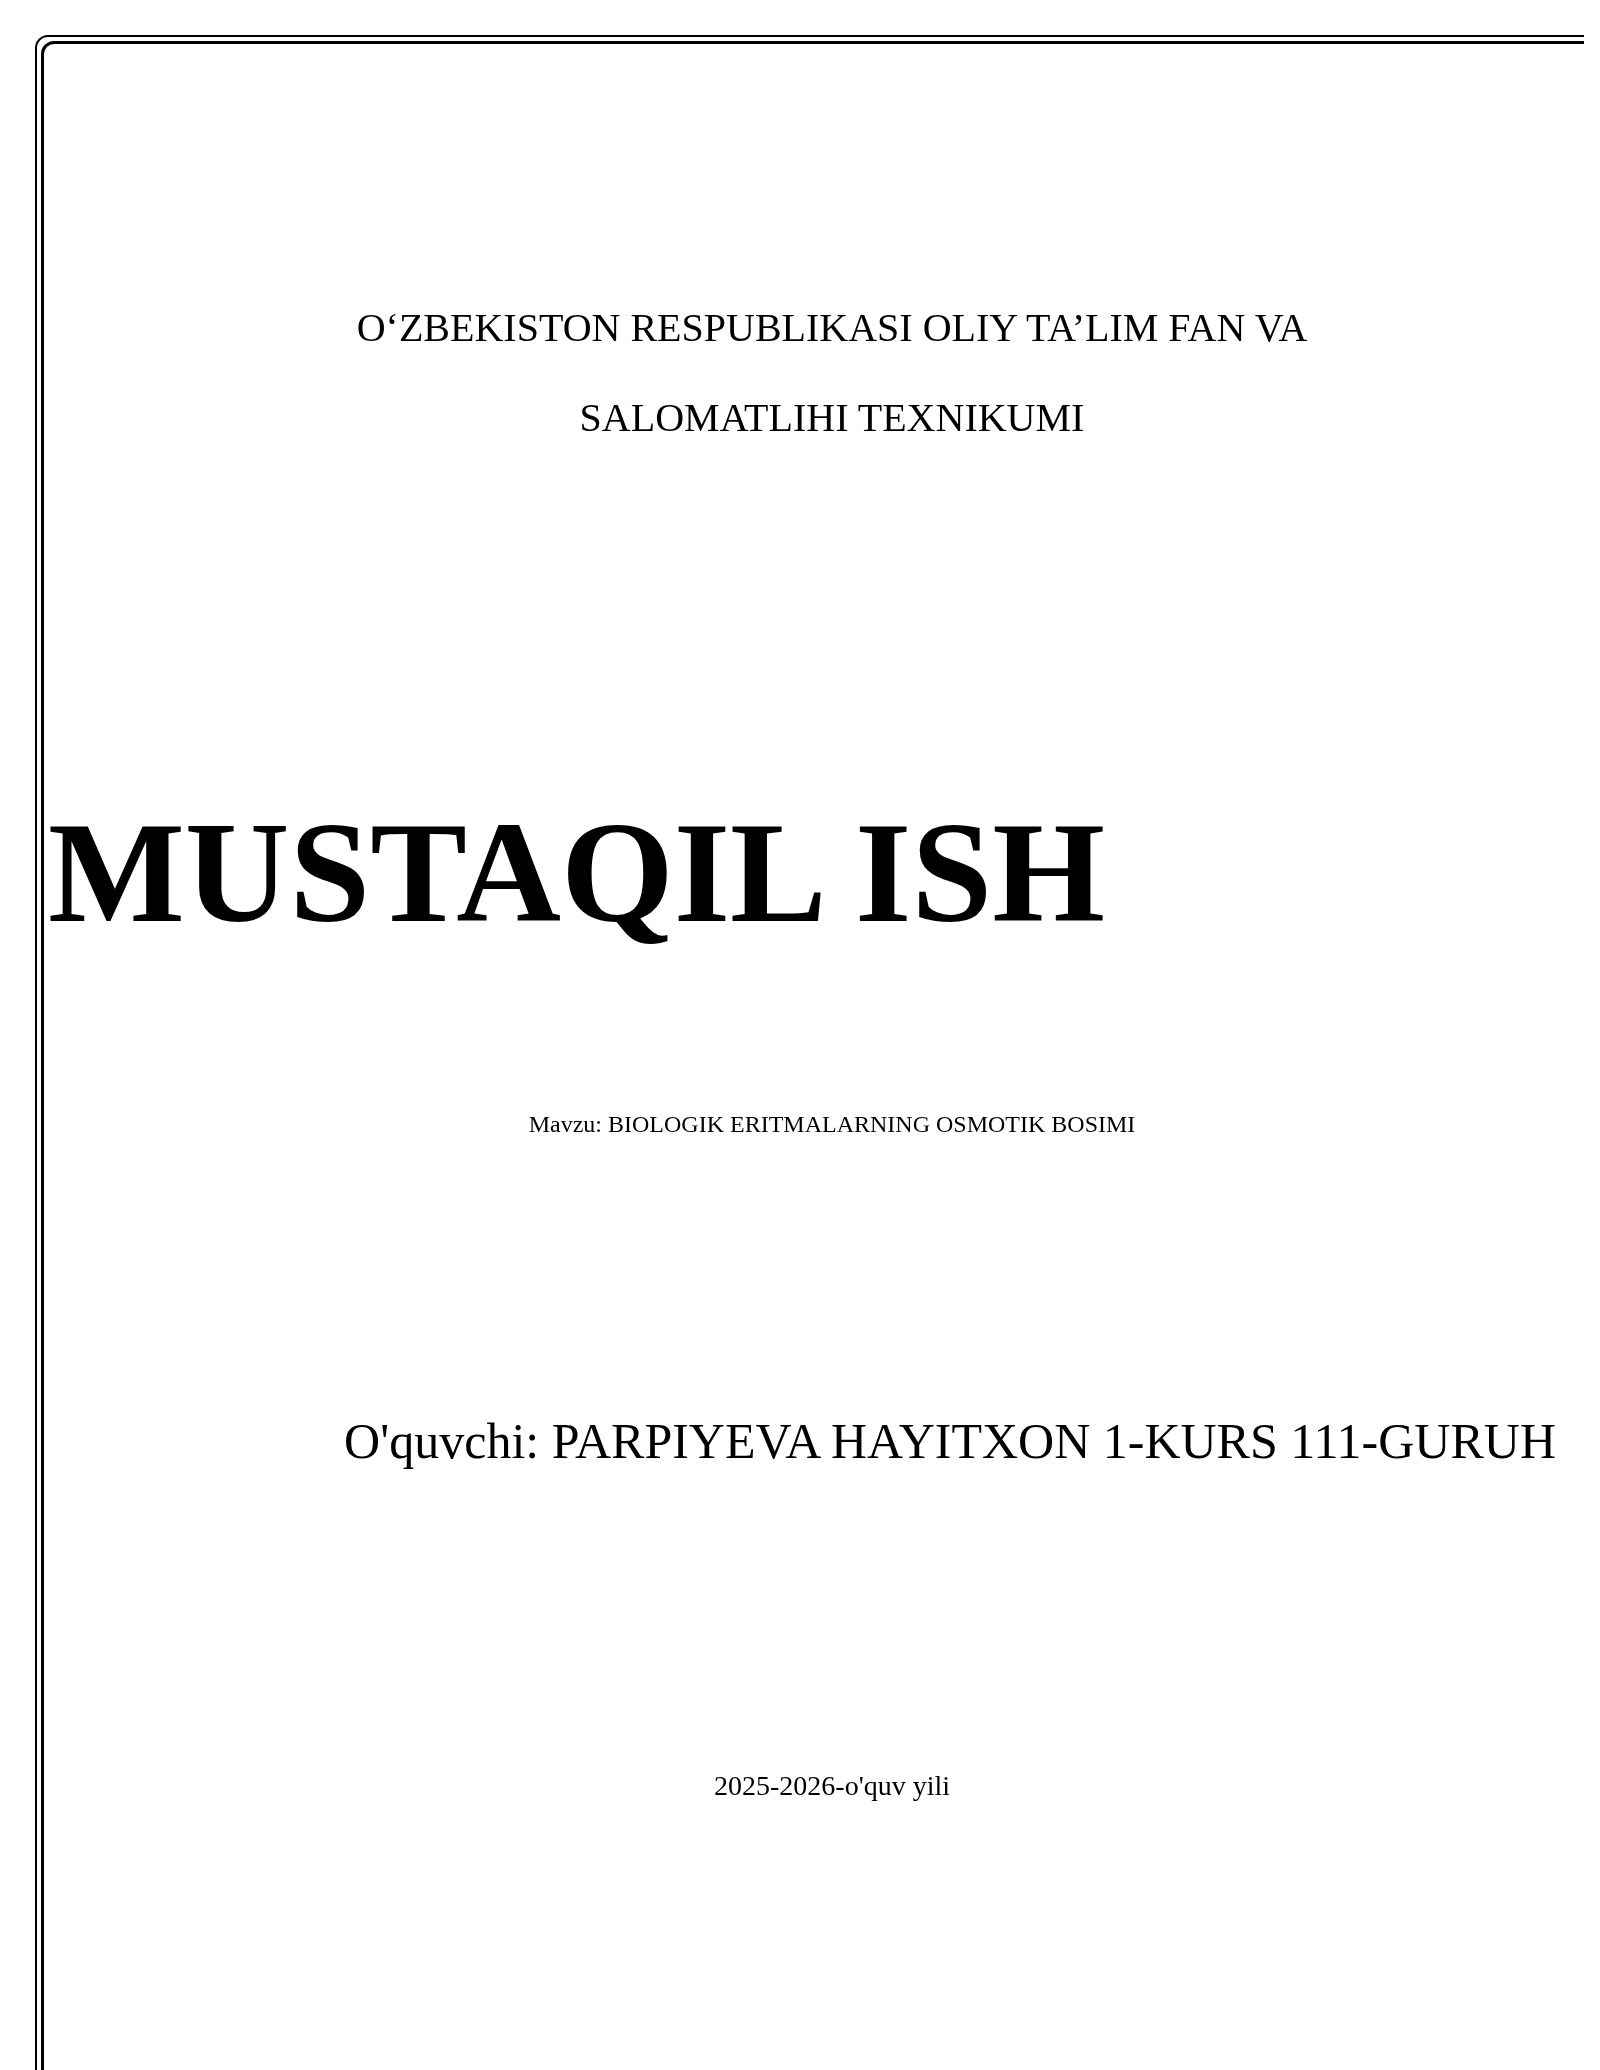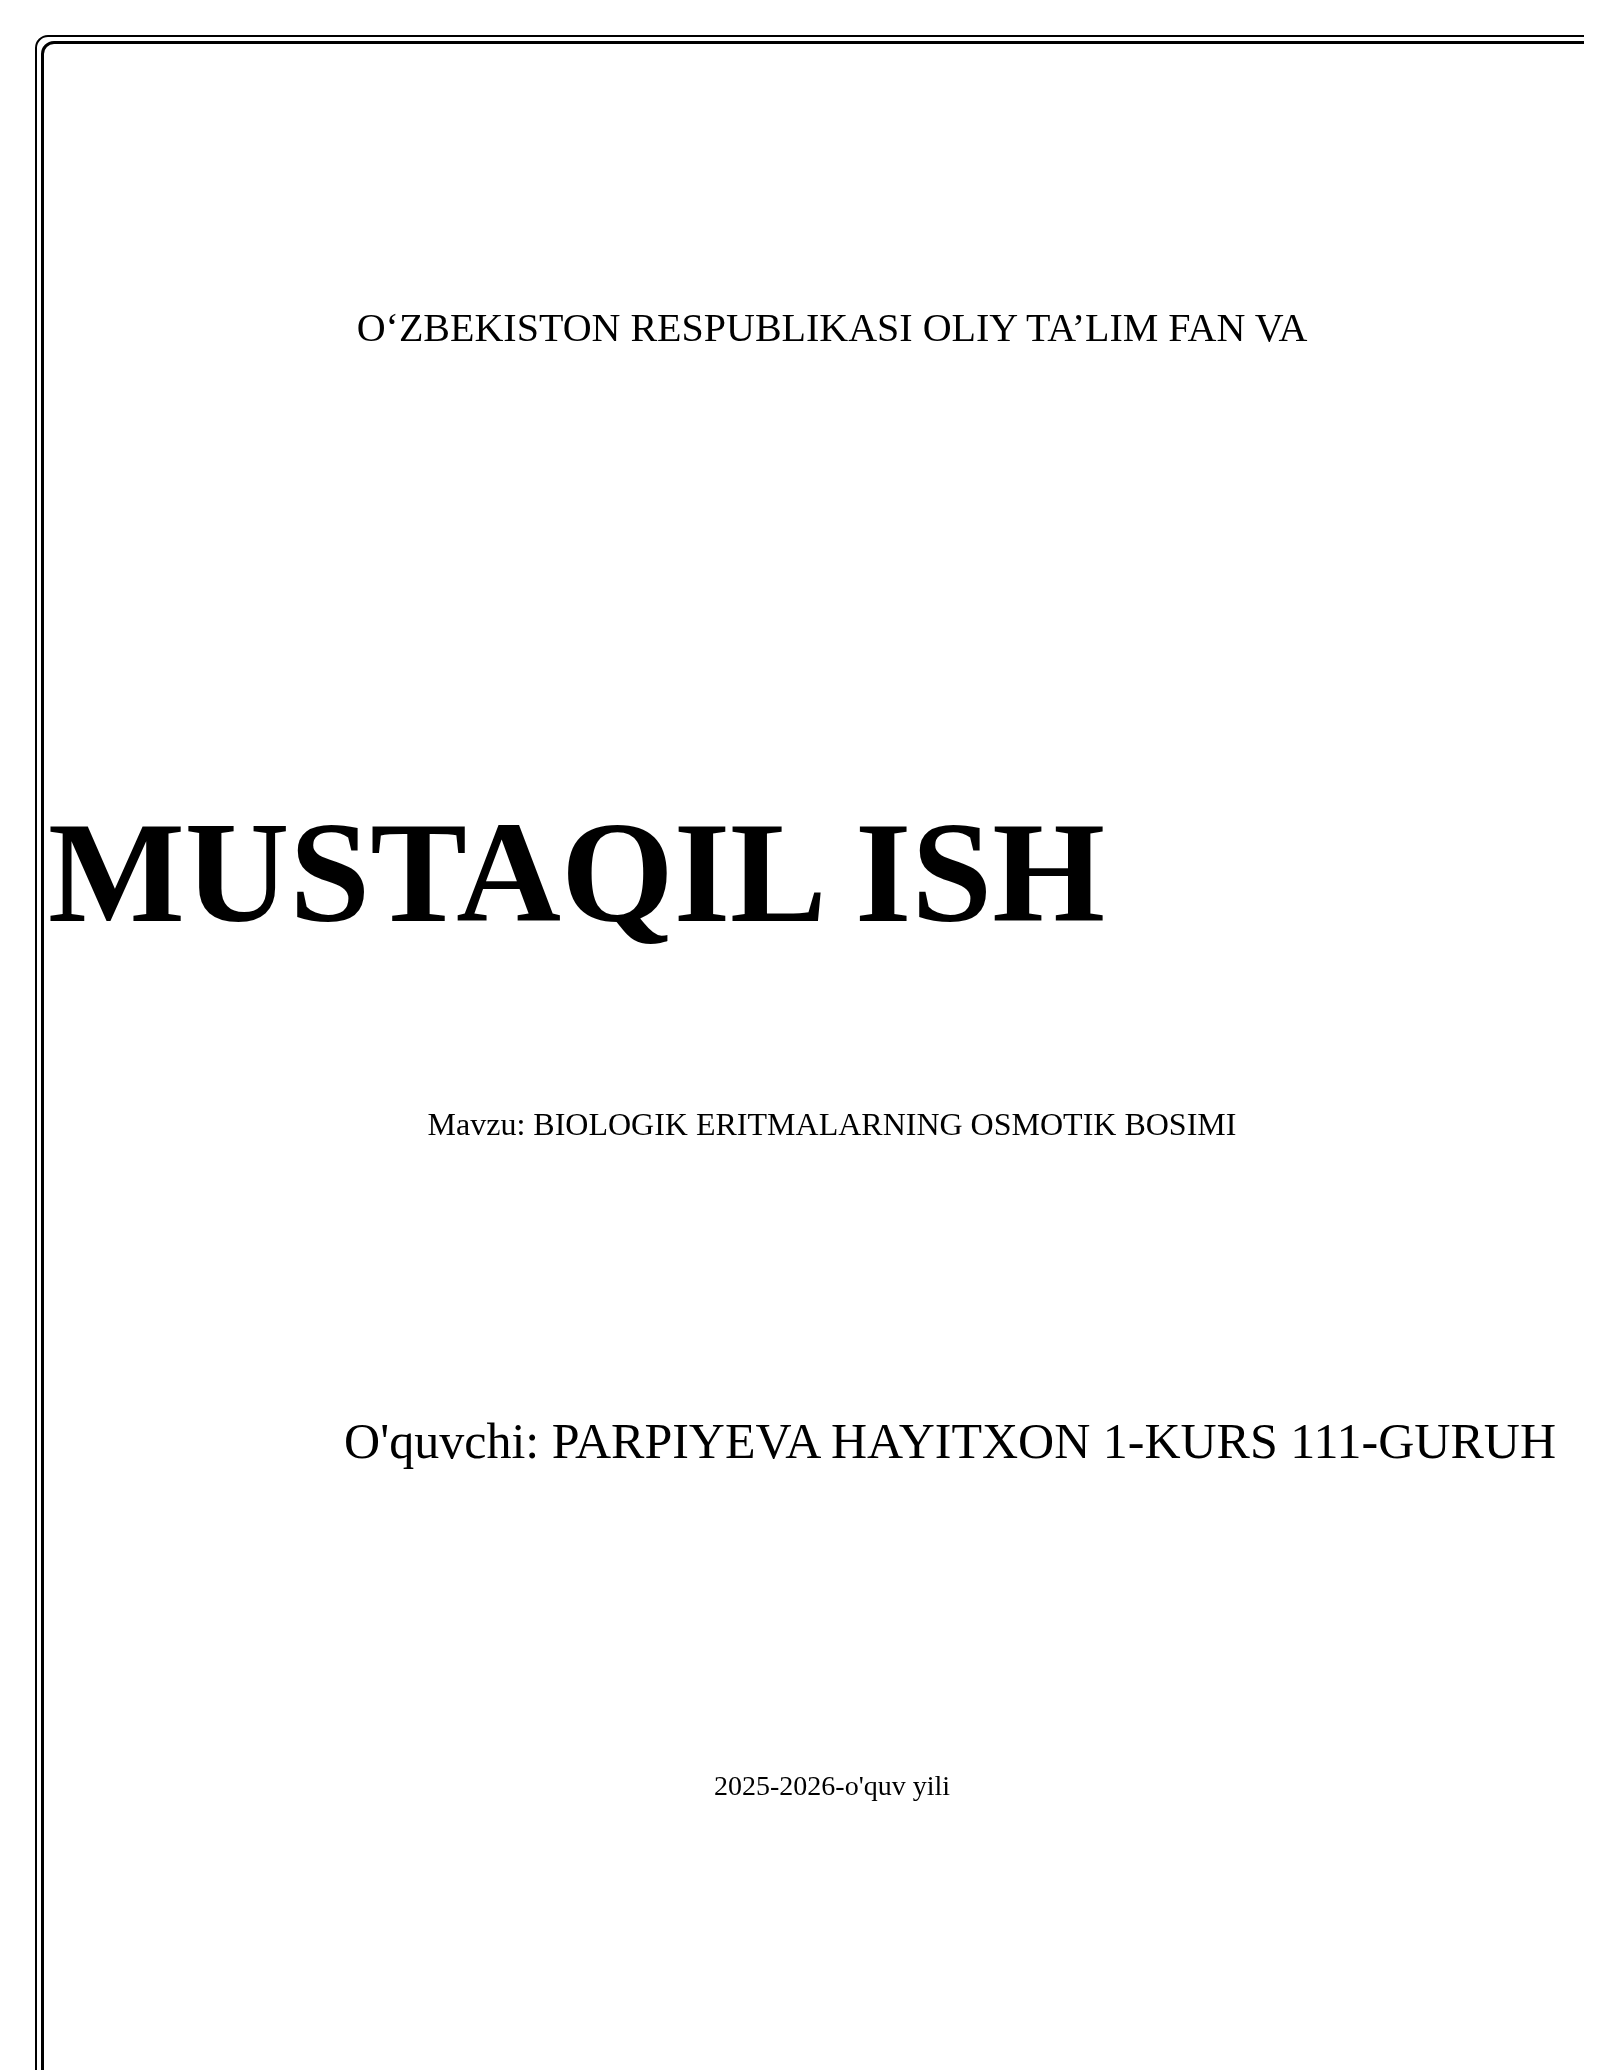--- a/index.html
+++ b/index.html
@@ -51,21 +51,21 @@
     line-height: 1;
     font-weight: bold;
     white-space: nowrap;
   }
   .topic-line {
     position: absolute;
     top: 1047px;
     left: 60px;
     right: 60px;
     text-align: center;
-    font-size: 32px;
+    font-size: 24px;
     line-height: 58px;
   }
   .student-line {
     position: absolute;
     top: 1364px;
     left: 60px;
     right: 60px;
     text-align: right;
     font-size: 50px;
     line-height: 58px;
@@ -83,20 +83,21 @@
 </style>
 </head>
 <body>
 
 <div class="page">
   <div class="border-outer"></div>
   <div class="border-inner"></div>
 
   <div class="header-block">
     <div>O‘ZBEKISTON RESPUBLIKASI OLIY TA’LIM FAN VA</div>
+    <div>SALOMATLIHI TEXNIKUMI</div>
   </div>
 
   <div class="doc-title">MUSTAQIL ISH</div>
 
   <div class="topic-line">Mavzu: BIOLOGIK ERITMALARNING OSMOTIK BOSIMI</div>
 
   <div class="student-line">O'quvchi: PARPIYEVA HAYITXON 1-KURS 111-GURUH</div>
 
   <div class="year-line">2025-2026-o'quv yili</div>
 </div>

